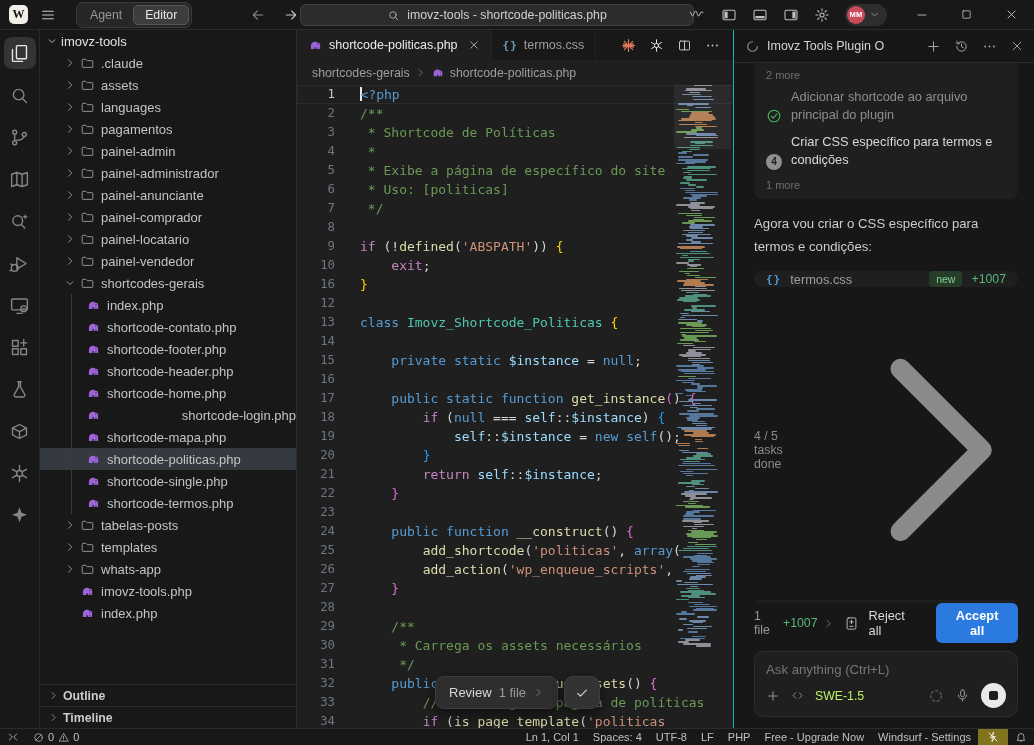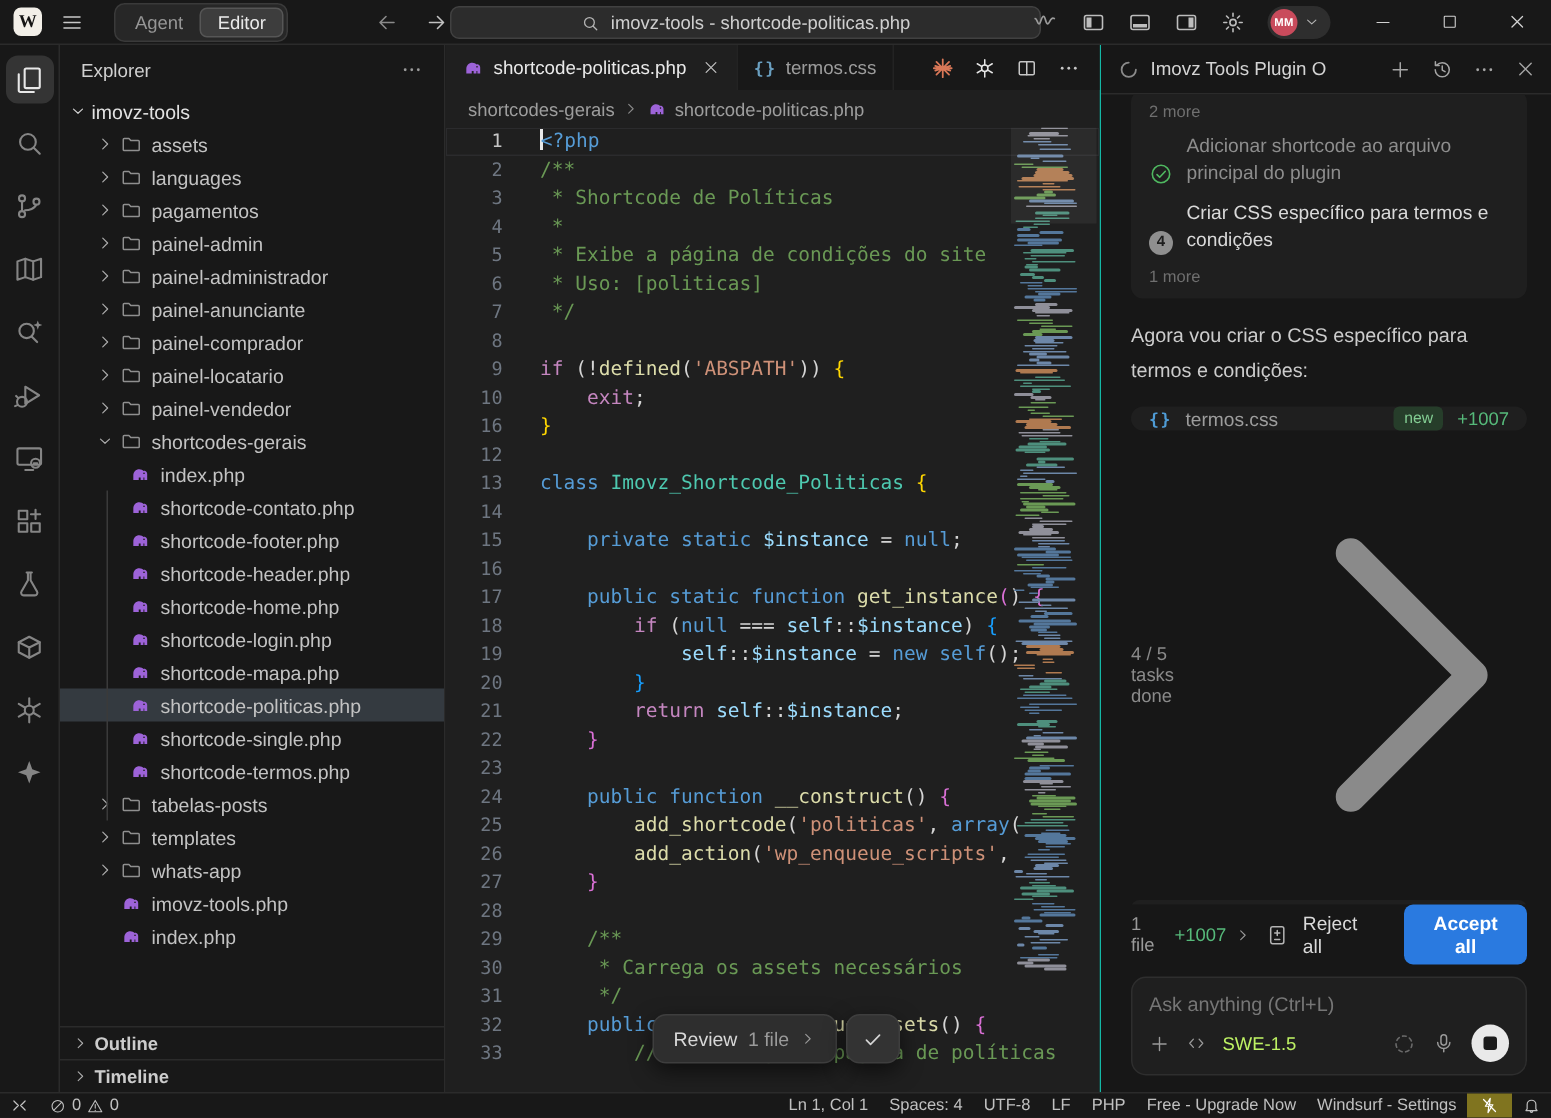--- a/index.html
+++ b/index.html
@@ -346,50 +346,53 @@
       <div class="ab-item">
         <span class="icon i21">
           <svg viewBox="0 0 24 24" fill="none" stroke="currentColor" stroke-width="1.6" stroke-linecap="round" stroke-linejoin="round">
             <path fill="currentColor" stroke="none" d="M12 2.6l2.3 6.3 6.3 2.3-6.3 2.3L12 19.8l-2.3-6.3-6.3-2.3 6.3-2.3z"></path>
           </svg>
         </span>
       </div>
     </div>
 
   <div class="sidebar">
-    <div class="sidebar-header">
-      <span>Explorer</span>
-      <span class="icon i15" style="color:#9a9a9a">
-          <svg viewBox="0 0 24 24" fill="none" stroke="currentColor" stroke-width="1.6" stroke-linecap="round" stroke-linejoin="round">
-            <circle cx="5" cy="12" r="1.5" fill="currentColor" stroke="none"></circle>
-            <circle cx="12" cy="12" r="1.5" fill="currentColor" stroke="none"></circle>
-            <circle cx="19" cy="12" r="1.5" fill="currentColor" stroke="none"></circle>
-          </svg>
-        </span>
-    </div>
     <div class="tree" id="tree">
         <div class="row root">
           <span class="icon i12" style="color: rgb(207, 207, 207);">
             <svg viewBox="0 0 24 24" fill="none" stroke="currentColor" stroke-width="1.6" stroke-linecap="round" stroke-linejoin="round">
               <path d="M6 9.5l6 5.5 6-5.5"></path>
             </svg>
           </span>
           <span class="label" style="margin-left: 3px;">imovz-tools</span>
         </div>
         <div class="row" style="padding-left: 22px;">
           <span class="chev icon" style="width: 16px; height: 12px;">
             <svg viewBox="0 0 24 24" fill="none" stroke="currentColor" stroke-width="1.6" stroke-linecap="round" stroke-linejoin="round" style="width: 12px; height: 12px;">
               <path d="M9 5.5l6.5 6.5L9 18.5"></path>
             </svg>
           </span>
           <span class="icon i15 ficon" style="color: rgb(143, 143, 143);">
             <svg viewBox="0 0 24 24" fill="none" stroke="currentColor" stroke-width="1.6" stroke-linecap="round" stroke-linejoin="round">
               <path d="M3.5 6.3a1 1 0 011-1h5l2 2.2h8a1 1 0 011 1v8.7a1 1 0 01-1 1h-15a1 1 0 01-1-1z"></path>
             </svg>
           </span>
+          <span class="label">.claude</span>
+        </div>
+        <div class="row" style="padding-left: 22px;">
+          <span class="chev icon" style="width: 16px; height: 12px;">
+            <svg viewBox="0 0 24 24" fill="none" stroke="currentColor" stroke-width="1.6" stroke-linecap="round" stroke-linejoin="round" style="width: 12px; height: 12px;">
+              <path d="M9 5.5l6.5 6.5L9 18.5"></path>
+            </svg>
+          </span>
+          <span class="icon i15 ficon" style="color: rgb(143, 143, 143);">
+            <svg viewBox="0 0 24 24" fill="none" stroke="currentColor" stroke-width="1.6" stroke-linecap="round" stroke-linejoin="round">
+              <path d="M3.5 6.3a1 1 0 011-1h5l2 2.2h8a1 1 0 011 1v8.7a1 1 0 01-1 1h-15a1 1 0 01-1-1z"></path>
+            </svg>
+          </span>
           <span class="label">assets</span>
         </div>
         <div class="row" style="padding-left: 22px;">
           <span class="chev icon" style="width: 16px; height: 12px;">
             <svg viewBox="0 0 24 24" fill="none" stroke="currentColor" stroke-width="1.6" stroke-linecap="round" stroke-linejoin="round" style="width: 12px; height: 12px;">
               <path d="M9 5.5l6.5 6.5L9 18.5"></path>
             </svg>
           </span>
           <span class="icon i15 ficon" style="color: rgb(143, 143, 143);">
             <svg viewBox="0 0 24 24" fill="none" stroke="currentColor" stroke-width="1.6" stroke-linecap="round" stroke-linejoin="round">
@@ -540,21 +543,21 @@
         </div>
         <div class="row" style="padding-left: 44px;">
           <span class="icon i15 ficon" style="color: rgb(157, 99, 216);">
             <svg viewBox="0 0 24 24" fill="none" stroke="currentColor" stroke-width="1.6" stroke-linecap="round" stroke-linejoin="round">
               <path fill="currentColor" stroke="none" d="M4.6 17.5v-4.7C4.6 8.7 7.3 6 11 6c2.1 0 3.5.9 4.4 1.9.7-.3 1.4-.3 2 0 1.3.6 2 1.8 2 3.2v6.4h-3v-2.6h-1v2.6h-3v-2.6h-2v2.6z"></path>
               <circle cx="16" cy="10.4" r=".9" fill="#1f1f1f" stroke="none"></circle>
             </svg>
           </span>
           <span class="label">shortcode-home.php</span>
         </div>
-        <div class="row" style="padding-left: 44px;">
+        <div class="row" style="padding-left: 44px; justify-content: space-between;">
           <span class="icon i15 ficon" style="color: rgb(157, 99, 216);">
             <svg viewBox="0 0 24 24" fill="none" stroke="currentColor" stroke-width="1.6" stroke-linecap="round" stroke-linejoin="round">
               <path fill="currentColor" stroke="none" d="M4.6 17.5v-4.7C4.6 8.7 7.3 6 11 6c2.1 0 3.5.9 4.4 1.9.7-.3 1.4-.3 2 0 1.3.6 2 1.8 2 3.2v6.4h-3v-2.6h-1v2.6h-3v-2.6h-2v2.6z"></path>
               <circle cx="16" cy="10.4" r=".9" fill="#1f1f1f" stroke="none"></circle>
             </svg>
           </span>
           <span class="label">shortcode-login.php</span>
         </div>
         <div class="row" style="padding-left: 44px;">
           <span class="icon i15 ficon" style="color: rgb(157, 99, 216);">
@@ -733,21 +736,21 @@
             <circle cx="16" cy="10.4" r=".9" fill="#1f1f1f" stroke="none"></circle>
           </svg>
         </span>
       <span>shortcode-politicas.php</span>
     </div>
     <div class="code-area" id="code">
       <div class="code-line active"><div class="ln">1</div><div class="lc"><span class="caret"></span><span class="k">&lt;?php</span></div></div>
         <div class="code-line"><div class="ln">2</div><div class="lc"><span class="m">/**</span></div></div>
         <div class="code-line"><div class="ln">3</div><div class="lc"><span class="m"> * Shortcode de Políticas</span></div></div>
         <div class="code-line"><div class="ln">4</div><div class="lc"><span class="m"> *</span></div></div>
-        <div class="code-line"><div class="ln">5</div><div class="lc"><span class="m"> * Exibe a página de condições do site</span></div></div>
+        <div class="code-line"><div class="ln">5</div><div class="lc"><span class="m"> * Exibe a página de específico do site</span></div></div>
         <div class="code-line"><div class="ln">6</div><div class="lc"><span class="m"> * Uso: [politicas]</span></div></div>
         <div class="code-line"><div class="ln">7</div><div class="lc"><span class="m"> */</span></div></div>
         <div class="code-line"><div class="ln">8</div><div class="lc"></div></div>
         <div class="code-line"><div class="ln">9</div><div class="lc"><span class="c">if</span><span class="w"> (!</span><span class="f">defined</span><span class="w">(</span><span class="s">'ABSPATH'</span><span class="w">))</span><span class="b1"> {</span></div></div>
         <div class="code-line"><div class="ln">10</div><div class="lc"><span class="w">    </span><span class="c">exit</span><span class="w">;</span></div></div>
         <div class="code-line"><div class="ln">16</div><div class="lc"><span class="b1">}</span></div></div>
         <div class="code-line"><div class="ln">12</div><div class="lc"></div></div>
         <div class="code-line"><div class="ln">13</div><div class="lc"><span class="k">class </span><span class="cl">Imovz_Shortcode_Politicas</span><span class="b1"> {</span></div></div>
         <div class="code-line"><div class="ln">14</div><div class="lc"></div></div>
         <div class="code-line"><div class="ln">15</div><div class="lc"><span class="w">    </span><span class="k">private static </span><span class="v">$instance</span><span class="w"> = </span><span class="k">null</span><span class="w">;</span></div></div>
@@ -762,20 +765,21 @@
         <div class="code-line"><div class="ln">24</div><div class="lc"><span class="w">    </span><span class="k">public function </span><span class="f">__construct</span><span class="w">()</span><span class="b2"> {</span></div></div>
         <div class="code-line"><div class="ln">25</div><div class="lc"><span class="w">        </span><span class="f">add_shortcode</span><span class="w">(</span><span class="s">'politicas'</span><span class="w">, </span><span class="k">array</span><span class="w">(</span></div></div>
         <div class="code-line"><div class="ln">26</div><div class="lc"><span class="w">        </span><span class="f">add_action</span><span class="w">(</span><span class="s">'wp_enqueue_scripts'</span><span class="w">,</span></div></div>
         <div class="code-line"><div class="ln">27</div><div class="lc"><span class="w">    </span><span class="b2">}</span></div></div>
         <div class="code-line"><div class="ln">28</div><div class="lc"></div></div>
         <div class="code-line"><div class="ln">29</div><div class="lc"><span class="w">    </span><span class="m">/**</span></div></div>
         <div class="code-line"><div class="ln">30</div><div class="lc"><span class="w">    </span><span class="m"> * Carrega os assets necessários</span></div></div>
         <div class="code-line"><div class="ln">31</div><div class="lc"><span class="w">    </span><span class="m"> */</span></div></div>
         <div class="code-line"><div class="ln">32</div><div class="lc"><span class="w">    </span><span class="k">public function </span><span class="f">enqueue_assets</span><span class="w">()</span><span class="b2"> {</span></div></div>
         <div class="code-line"><div class="ln">33</div><div class="lc"><span class="w">        </span><span class="m">// Só carrega na página de políticas</span></div></div>
+        <div class="code-line"><div class="ln">34</div><div class="lc"><span class="w">        </span><span class="c">if</span><span class="w"> (</span><span class="f">is_page_template</span><span class="w">(</span><span class="s">'politicas</span></div></div>
         <div class="minimap" id="minimap">
           <div class="mm-view"></div>
           <div class="mm-row" style="height: 1.45px; margin-bottom: 0.45px; margin-left: 18px; width: 18px; background: rgb(143, 143, 153);"></div>
           <div class="mm-row" style="height: 0.8px; margin-bottom: 0.45px; margin-left: 9px; width: 25px; background: transparent;"></div>
           <div class="mm-row" style="height: 1.45px; margin-bottom: 0.45px; margin-left: 10px; width: 20px; background: rgb(143, 143, 153);"></div>
           <div class="mm-row" style="height: 1.45px; margin-bottom: 0.45px; margin-left: 9px; width: 27px; background: rgb(143, 143, 153);"></div>
           <div class="mm-row" style="height: 1.45px; margin-bottom: 0.45px; margin-left: 13px; width: 11px; background: rgb(143, 143, 153);"></div>
           <div class="mm-row" style="height: 1.45px; margin-bottom: 0.45px; margin-left: 6px; width: 19px; background: rgb(109, 135, 168);"></div>
           <div class="mm-row" style="height: 1.45px; margin-bottom: 0.45px; margin-left: 16px; width: 20px; background: rgb(109, 135, 168);"></div>
           <div class="mm-row" style="height: 0.8px; margin-bottom: 0.45px; margin-left: 0px; width: 36px; background: transparent;"></div>

